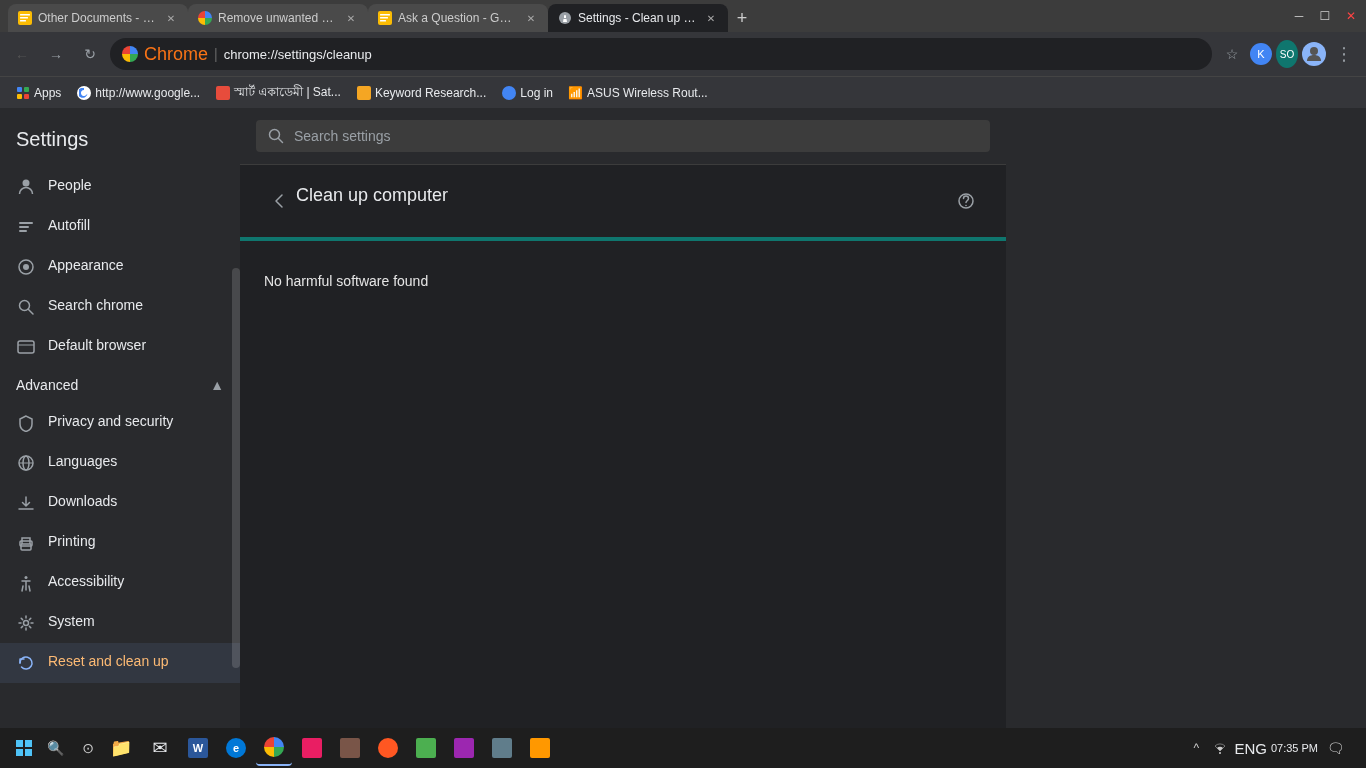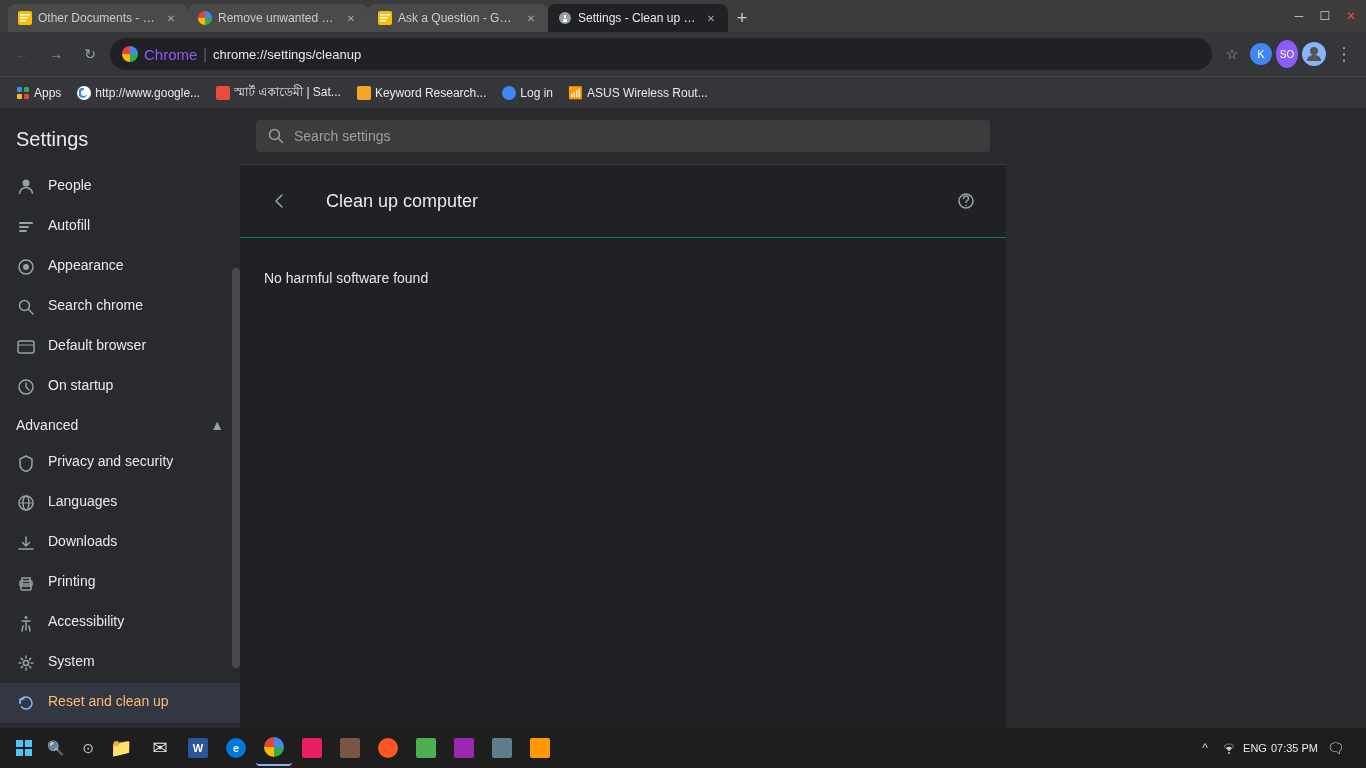--- a/index.html
+++ b/index.html
@@ -120,22 +120,22 @@
       color: #e8eaed;
       font-size: 14px;
     }
     .address-field .favicon-chrome {
       width: 16px;
       height: 16px;
       border-radius: 50%;
       background: conic-gradient(#4285f4 0deg 90deg, #34a853 90deg 180deg, #fbbc04 180deg 270deg, #ea4335 270deg 360deg);
     }
     .address-field .chrome-text {
-      color: #8b5cf6;
-      font-size: 15px;
+      color: #f97316;
+      font-size: 18px;
     }
     .address-field .url-text {
       color: #e8eaed;
       font-size: 13px;
     }
     .address-actions {
       display: flex;
       align-items: center;
       gap: 4px;
     }
@@ -172,21 +172,21 @@
       font-size: 11px;
       display: flex;
       align-items: center;
       justify-content: center;
       cursor: pointer;
     }
     .sync-btn {
       width: 22px;
       height: 28px;
       border-radius: 50%;
-      background: #8b5cf6;
+      background: #0f766e;
       color: white;
       font-size: 9px;
       display: flex;
       align-items: center;
       justify-content: center;
       cursor: pointer;
     }
 
     
     .bookmarks-bar {
@@ -315,24 +315,24 @@
       flex: 1;
     }
     .search-input-wrapper input::placeholder { color: #9aa0a6; }
 
     .content-area {
       flex: 1;
       padding: 0;
     }
     .page-header {
       display: flex;
-      align-items: center;
+      align-items: flex-start;
       padding: 20px 24px;
-      gap: 30px;
-      border-bottom: 1px solid #0f766e;
+      gap: 0;
+      border-bottom: 4px solid #0f766e;
     }
     .back-btn {
       width: 32px;
       height: 32px;
       display: flex;
       align-items: center;
       justify-content: center;
       border-radius: 50%;
       color: #9aa0a6;
       font-size: 16px;
@@ -637,29 +637,20 @@
     <div class="nav-item">
       <div class="nav-icon">
         <svg width="18" height="18" viewBox="0 0 18 18">
             <rect x="1" y="3" width="16" height="12" rx="2" stroke="currentColor" stroke-width="1.5" fill="none"></rect>
             <line x1="1" y1="7" x2="17" y2="7" stroke="currentColor" stroke-width="1"></line>
           </svg>
       </div>
       <span>Default browser</span>
     </div>
 
-    <div class="nav-item">
-      <div class="nav-icon">
-        <svg width="18" height="18" viewBox="0 0 18 18">
-            <circle cx="9" cy="9" r="7" stroke="currentColor" stroke-width="1.5" fill="none"></circle>
-            <path d="M9 5v4l3 3" stroke="currentColor" stroke-width="1.5" stroke-linecap="round" fill="none"></path>
-          </svg>
-      </div>
-      <span>On startup</span>
-    </div>
 
     <div class="nav-section-header">
       <span>Advanced</span>
       <span class="chevron">▲</span>
     </div>
 
     <div class="nav-item">
       <div class="nav-icon">
         <svg width="18" height="18" viewBox="0 0 18 18">
             <path d="M9 2L3 5v5c0 3.5 2.5 6.5 6 7.5 3.5-1 6-4 6-7.5V5L9 2z" stroke="currentColor" stroke-width="1.5" fill="none"></path>
@@ -836,19 +827,19 @@
 
   <div class="taskbar-sys">
     <div class="taskbar-sys-icon">^</div>
     <div class="taskbar-sys-icon">
       <svg width="14" height="14" viewBox="0 0 14 14">
         <path d="M7 10l-3-3a4 4 0 0 1 6 0z" fill="#ccc"></path>
         <path d="M7 10l-5-5a7 7 0 0 1 10 0z" fill="none" stroke="#ccc" stroke-width="1" opacity="0.5"></path>
         <circle cx="7" cy="12" r="1" fill="#ccc"></circle>
       </svg>
     </div>
-    <div style="font-size:11px;color:#e8eaed;">ENG</div>
+    <div style="font-size:15px;color:#e8eaed;">ENG</div>
     <div class="taskbar-clock">
       <div>07:35 PM</div>
     </div>
     <div class="taskbar-notification">🗨</div>
   </div>
 </div>
 
 </body></html>

